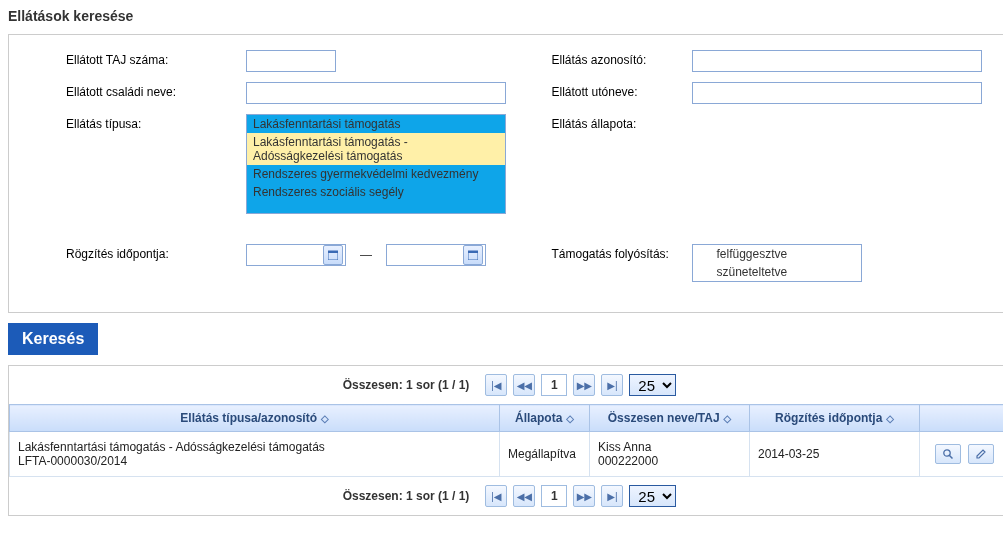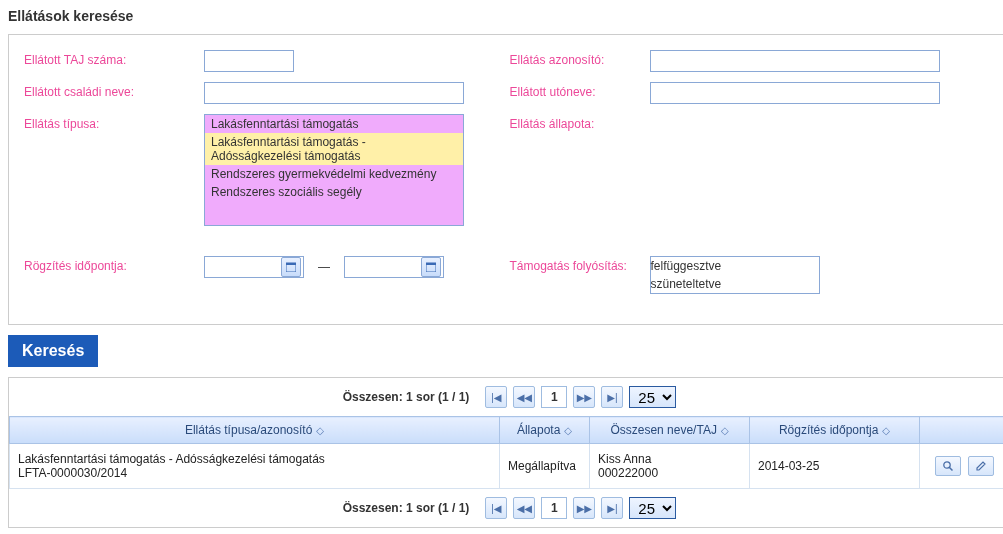--- a/index.html
+++ b/index.html
@@ -4,43 +4,43 @@
 <style>
 * { box-sizing: border-box; margin: 0; padding: 0; }
 body { font-family: Arial, sans-serif; font-size: 12px; color: #333; background: #fff; padding: 8px; }
 .page { width: 1003px; }
 h2 { font-size: 14px; font-weight: bold; margin-bottom: 10px; color: #333; }
 .search-panel { border: 1px solid #ccc; padding: 15px 15px 20px 15px; background: #fff; }
 .form-row { display: flex; margin-bottom: 10px; }
 .form-col { display: flex; align-items: flex-start; }
 .form-col.left { width: 50%; }
 .form-col.right { width: 50%; }
-.label { width: 180px; color: #ec4899; padding-top: 3px; display: inline-block; }
+.label { width: 180px; color: #000000; padding-top: 3px; display: inline-block; margin-left: 42px; }
 .text-input { width: 260px; height: 22px; border: 1px solid #8aa8d6; background: #fff; padding: 2px 4px; font-size: 12px; }
 .id-input { width: 90px; height: 22px; border: 1px solid #8aa8d6; background:#fff; padding:2px 4px; }
-.listbox { width: 260px; height: 112px; border: 1px solid #8aa8d6; overflow-y: scroll; background:#f0abfc; }
+.listbox { width: 260px; height: 100px; border: 1px solid #8aa8d6; overflow-y: scroll; background:#0ea5e9; }
 .listbox.status { width: 290px; }
 .list-item { padding: 2px 6px; color: #333; cursor: pointer; }
 .list-item.selected { background: #fff0a8; }
 .date-wrap { display:flex; align-items:center; gap:10px; }
 .date-field { display:inline-flex; align-items:center; border:1px solid #8aa8d6; background:#fff; width:100px; height:22px; }
 .date-field input { border:none; width:76px; height:18px; font-size:12px; padding:0 4px; outline:none; }
 .date-icon-btn { width:20px; height:20px; background:linear-gradient(#e8f0ff,#c8dcfa); border:1px solid #8aa8d6; border-radius:2px; display:flex; align-items:center; justify-content:center; cursor:pointer; }
 .date-sep { padding: 0 4px; }
 .pay-list { width:170px; border:1px solid #8aa8d6; }
-.pay-list .list-item { padding:2px 0; }
+.pay-list .list-item { padding:2px 24px; }
 .search-button { margin-top:10px; background:#1c5bb8; color:#fff; border:none; padding:7px 14px; font-size:16px; font-weight:bold; cursor:pointer; }
 .results { border:1px solid #ccc; margin-top:10px; background:#fff; }
 .pager-bar { display:flex; align-items:center; justify-content:center; gap:6px; padding:8px 0; }
 .summary { font-weight:bold; margin-right:10px; }
 .pager-btn { width:22px; height:22px; background:linear-gradient(#f4f8ff,#d7e6fb); border:1px solid #9fbce0; display:inline-flex; align-items:center; justify-content:center; font-size:10px; color:#4b6fa8; cursor:pointer; border-radius:2px; }
 .page-num-box { width:26px; height:22px; border:1px solid #9fbce0; display:inline-flex; align-items:center; justify-content:center; font-weight:bold; }
 .ps-select { height:22px; border:1px solid #2a5aa0; background:linear-gradient(#eef4ff,#d7e6fb); font-size:15px; padding:0 4px; }
 .results-table { width:100%; border-collapse:collapse; }
-.results-table th { background:linear-gradient(#e8f0ff,#c9ddfa); border:1px solid #aac3e6; color:#2a4a7a; font-weight:normal; padding:6px 8px; text-align:center; font-size:12px; }
+.results-table th { background:linear-gradient(#e8f0ff,#c9ddfa); border:1px solid #aac3e6; color:#2a4a7a; font-weight:bold; padding:6px 8px; text-align:center; font-size:12px; }
 .results-table td { border:1px solid #d6e2f0; padding:8px; vertical-align:middle; color:#222; }
 .sort-icon { color:#5a7db5; font-size:10px; margin-left:4px; }
 .action-btn { width:26px; height:20px; background:linear-gradient(#f4f8ff,#d7e6fb); border:1px solid #9fbce0; border-radius:2px; display:inline-flex; align-items:center; justify-content:center; cursor:pointer; margin:0 2px; color:#4b6fa8; }
 .actions-cell { text-align:center; white-space:nowrap; width: 90px; }
 svg { display:block; }
 </style>
 </head>
 <body>
 
 <div class="page">

